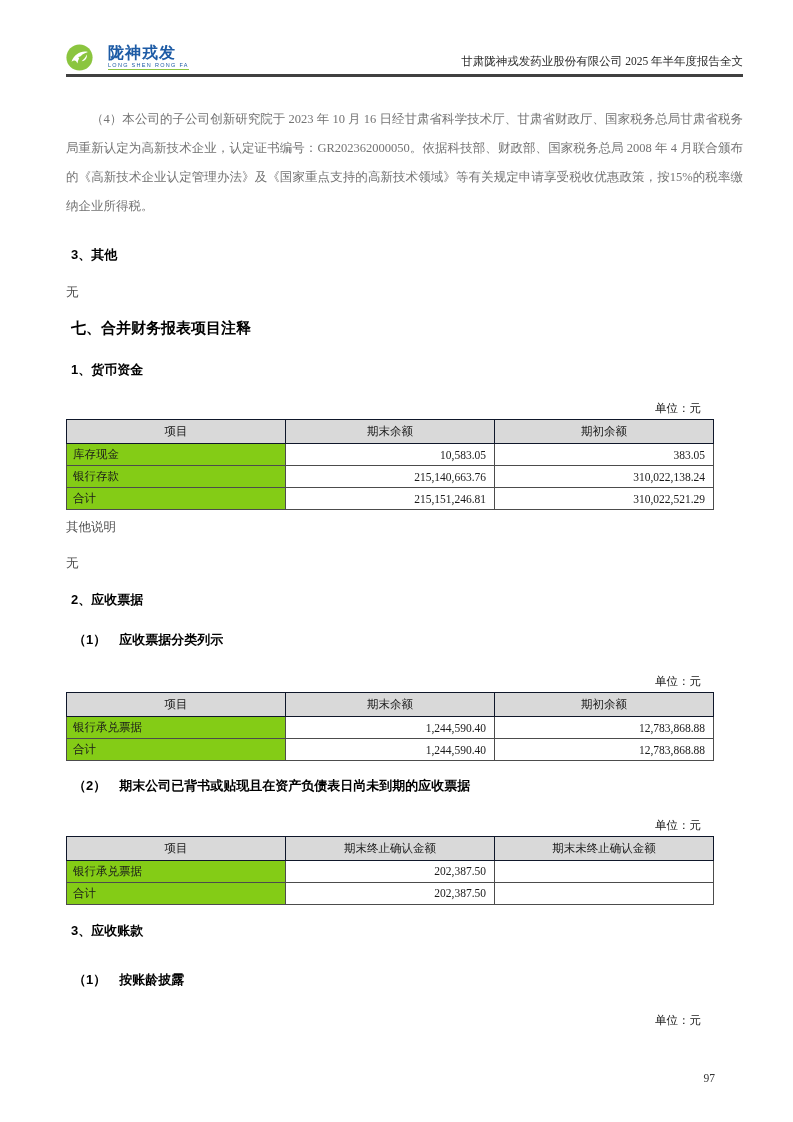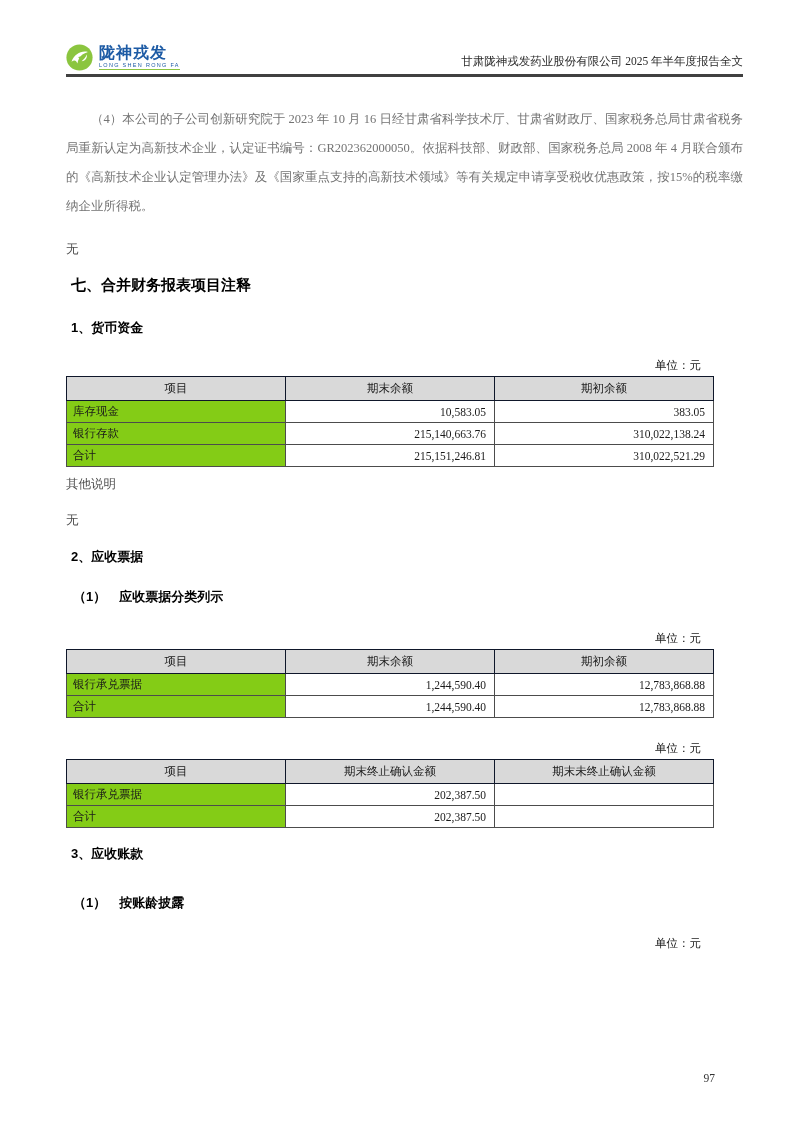--- a/index.html
+++ b/index.html
@@ -16,21 +16,21 @@
   
   .page-header {
     margin-top:44px;
     height:33px;
     display:flex;
     justify-content:space-between;
     align-items:flex-end;
     border-bottom:3px solid #404040;
     padding-bottom:3px;
   }
-  .logo { display:flex; align-items:center; gap:6px; }
+  .logo { display:flex; align-items:center; gap:15px; }
   .logo-circle { width:27px; height:27px; display:block; }
   .logo-text { display:flex; flex-direction:column; line-height:1; }
   .logo-cn {
     font-family:"Liberation Sans","DejaVu Sans",sans-serif;
     font-weight:bold; font-size:16px; color:#1d5ba5; letter-spacing:1px;
   }
   .logo-en {
     font-family:"Liberation Sans","DejaVu Sans",sans-serif;
     font-size:5.5px; color:#1d5ba5; letter-spacing:1.3px; margin-top:2px;
     border-bottom:1.5px solid #8bc53f; padding-bottom:1px; width:fit-content;
@@ -98,20 +98,21 @@
       <div class="logo-text">
         <span class="logo-cn">陇神戎发</span>
         <span class="logo-en">LONG SHEN RONG FA</span>
       </div>
     </div>
     <div class="doc-title">甘肃陇神戎发药业股份有限公司 2025 年半年度报告全文</div>
   </div>
 
   <p class="para">（4）本公司的子公司创新研究院于 2023 年 10 月 16 日经甘肃省科学技术厅、甘肃省财政厅、国家税务总局甘肃省税务局重新认定为高新技术企业，认定证书编号：GR202362000050。依据科技部、财政部、国家税务总局 2008 年 4 月联合颁布的《高新技术企业认定管理办法》及《国家重点支持的高新技术领域》等有关规定申请享受税收优惠政策，按15%的税率缴纳企业所得税。</p>
 
+  <div class="heading h-num">3、其他</div>
   <div class="plain mt20">无</div>
 
   <div class="heading h-big">七、合并财务报表项目注释</div>
 
   <div class="heading h-num h-money">1、货币资金</div>
 
   <div class="unit">单位：元</div>
   <table class="fin">
     <colgroup>
         <col style="width:219px">
@@ -171,20 +172,21 @@
         <td class="num">12,783,868.88</td>
       </tr>
       <tr>
         <td class="item">合计</td>
         <td class="num">1,244,590.40</td>
         <td class="num">12,783,868.88</td>
       </tr>
     </tbody>
   </table>
 
+  <div class="heading h-sub h-endorsed">（2）　期末公司已背书或贴现且在资产负债表日尚未到期的应收票据</div>
 
   <div class="unit u3">单位：元</div>
   <table class="fin">
     <colgroup>
         <col style="width:219px">
         <col style="width:209px">
         <col style="width:219px">
       </colgroup>
     <thead>
       <tr>

